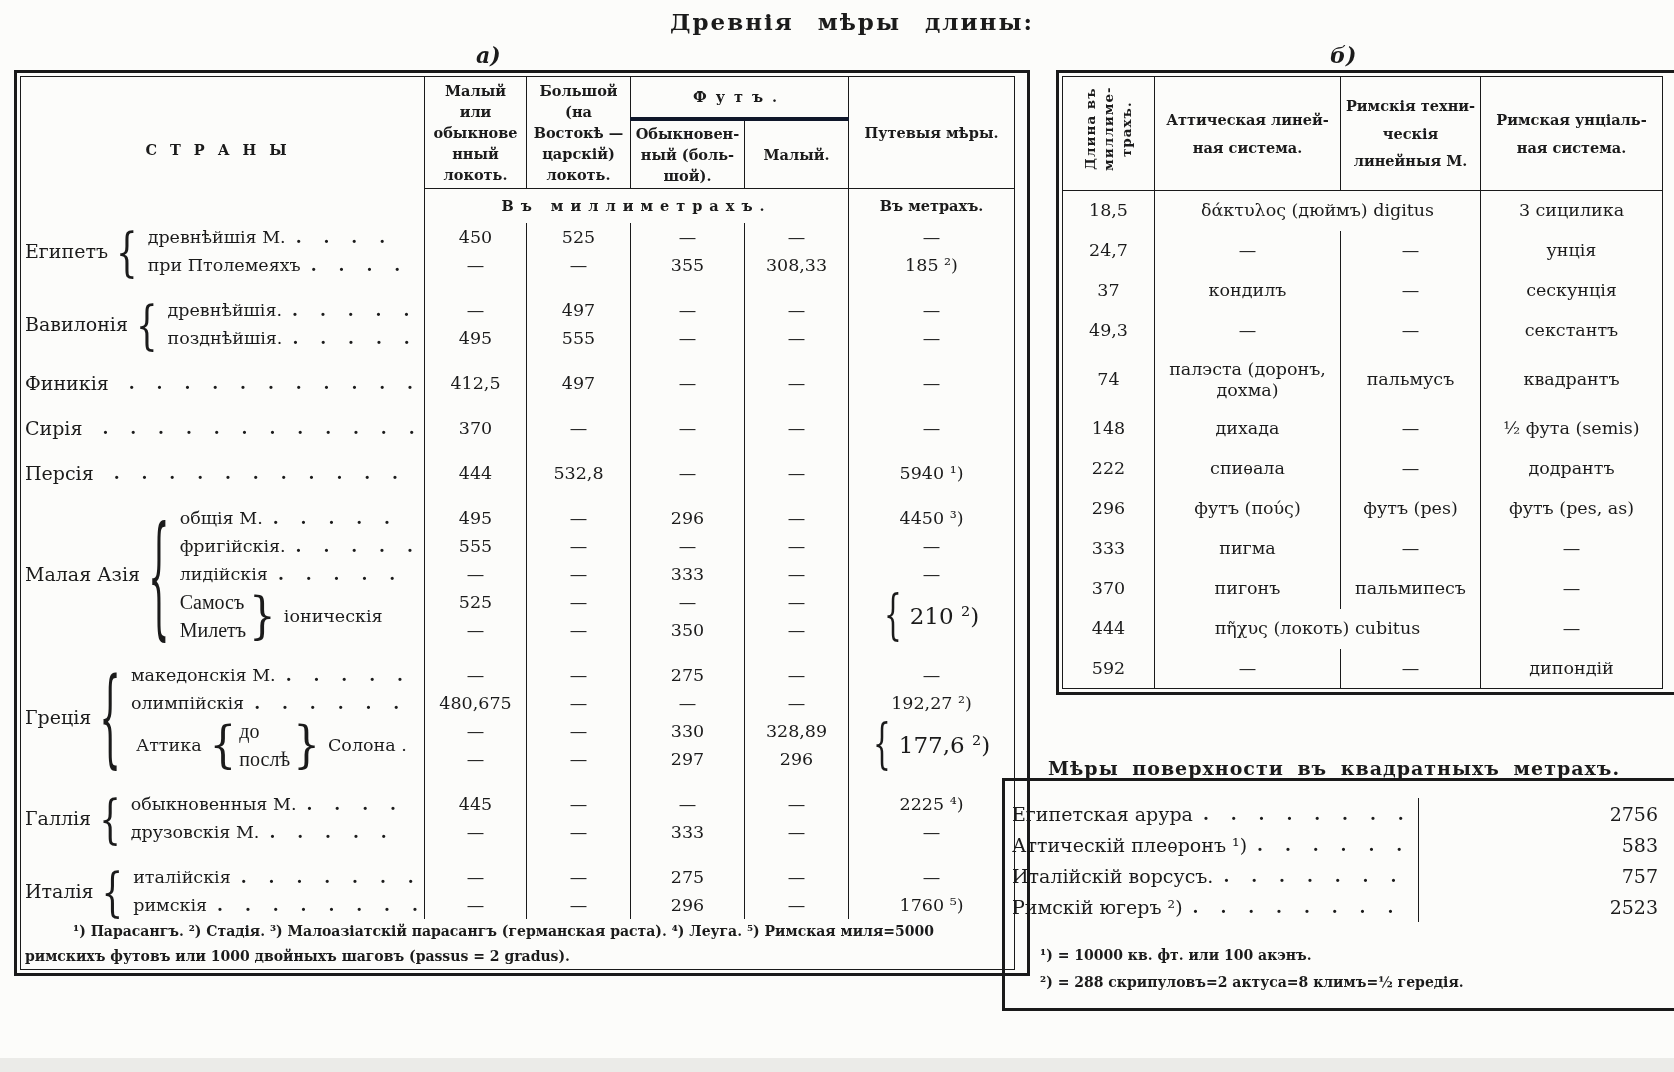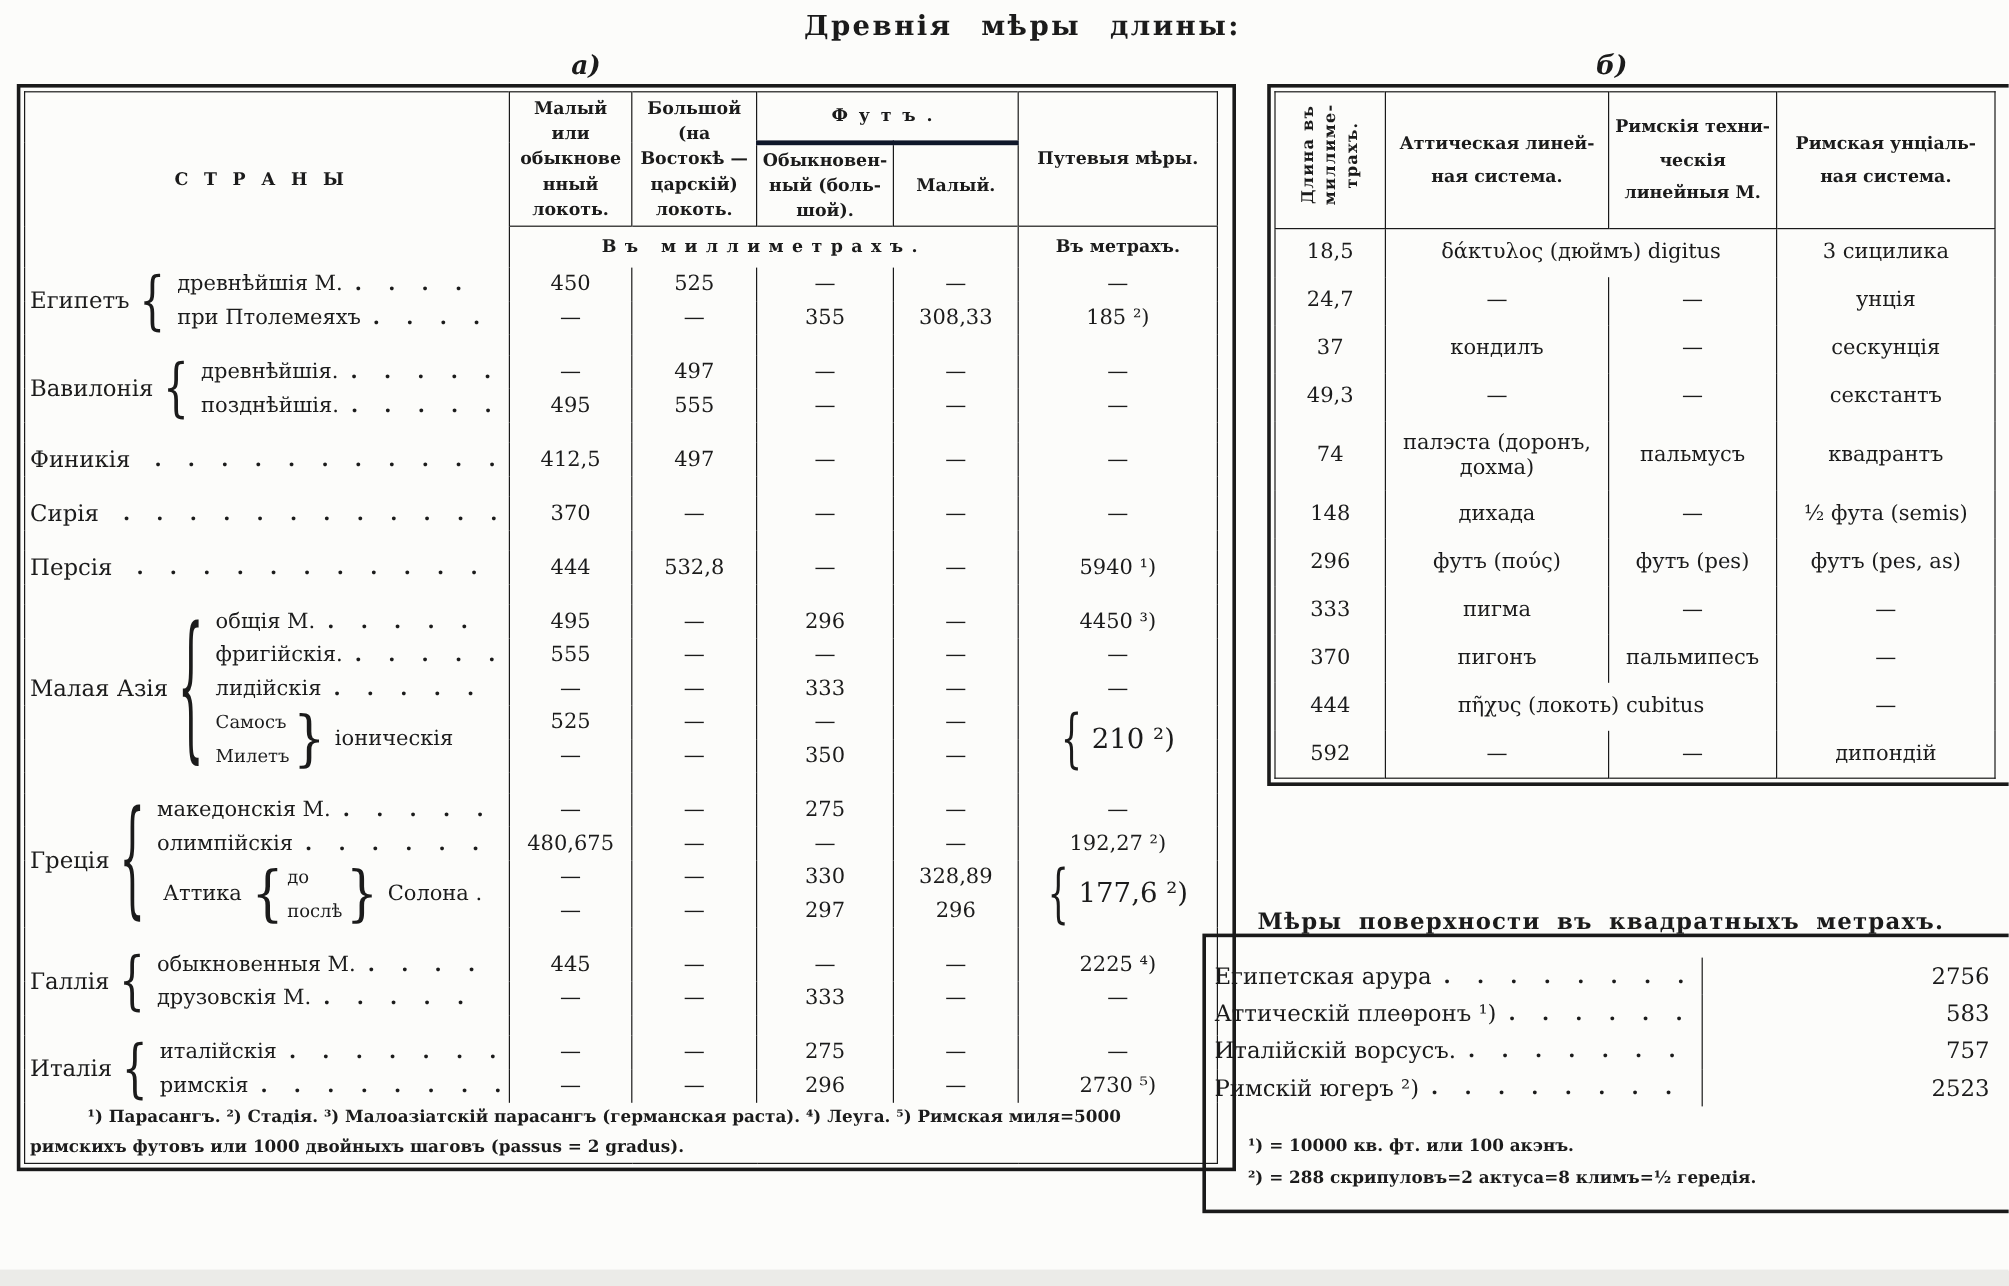--- a/index.html
+++ b/index.html
@@ -48,21 +48,21 @@
   .gname { font-size:19px; white-space:nowrap; }
   .bigbrace { display:inline-block; font-size:34px; line-height:1; margin:0 0 0 8px; transform-origin:center; }
   .lines { flex:1; margin-left:10px; min-width:0; }
   .line { height:28px; display:flex; align-items:center; white-space:nowrap; }
   .lab { font-size:17.5px; }
   .dots { flex:1; margin-left:10px; letter-spacing:2px; word-spacing:12px; font-size:17px; white-space:nowrap; overflow:hidden; font-weight:bold; }
   .pairline { height:56px; display:flex; align-items:center; }
   .plab { font-size:17.5px; margin:0 5px; white-space:nowrap; }
   .pbrace { font-size:42px; line-height:1; transform:scaleY(1.2); margin:0 3px; display:inline-block; }
   .pcol { display:flex; flex-direction:column; }
-  .pitem { height:28px; line-height:28px; font-size:15px; white-space:nowrap; }
+  .pitem { height:28px; line-height:28px; font-size:20px; white-space:nowrap;font-family:Liberation Serif, serif; }
   .bval { display:flex; align-items:center; justify-content:center; }
   .mbrace { font-size:28px; line-height:1; transform:scaleY(1.9); margin-right:8px; display:inline-block; }
   .mval { font-size:23px; }
   .ftnote { font-size:14px; font-weight:bold; line-height:1.8; text-align:left;
             padding:16px 14px 10px 34px; text-indent:48px; }
 
   
   .tb thead tr { height:114px; }
   .tb thead th { border-bottom:1px solid #1a1a1a; font-weight:bold; font-size:14.5px; line-height:1.9; text-align:center; overflow-wrap:break-word; }
   .vtext { writing-mode:vertical-rl; transform:rotate(180deg); display:inline-block;
@@ -472,21 +472,21 @@
             <td class="valcell bl">—</td>
             <td class="valcell bl">275</td>
             <td class="valcell bl">—</td>
             <td class="valcell bl">—</td>
           </tr>
           <tr class="data-row">
             <td class="valcell bl">—</td>
             <td class="valcell bl">—</td>
             <td class="valcell bl">296</td>
             <td class="valcell bl">—</td>
-            <td class="valcell bl">2730 ⁵)</td>
+            <td class="valcell bl">1760 ⁵)</td>
           </tr>
         </tbody>
       <tfoot>
         <tr>
             <td colspan="6" class="ftnote">¹) Парасангъ.  ²) Стадія.  ³) Малоазіатскій парасангъ (германская раста).  ⁴) Леуга.  ⁵) Римская миля=5000 римскихъ футовъ или 1000 двойныхъ шаговъ (passus = 2 gradus).</td>
           </tr>
       </tfoot>
     </table>
   </div>
 
@@ -536,20 +536,26 @@
             <td class="bl">пальмусъ</td>
             <td class="bl">квадрантъ</td>
           </tr>
           <tr>
             <td class="mmcell">148</td>
             <td class="bl">дихада</td>
             <td class="bl">—</td>
             <td class="bl">½ фута (semis)</td>
           </tr>
           <tr>
+            <td class="mmcell">222</td>
+            <td class="bl">спиѳала</td>
+            <td class="bl">—</td>
+            <td class="bl">додрантъ</td>
+          </tr>
+          <tr>
             <td class="mmcell">296</td>
             <td class="bl">футъ (πούς)</td>
             <td class="bl">футъ (pes)</td>
             <td class="bl">футъ (pes, as)</td>
           </tr>
           <tr>
             <td class="mmcell">333</td>
             <td class="bl">пигма</td>
             <td class="bl">—</td>
             <td class="bl">—</td>

